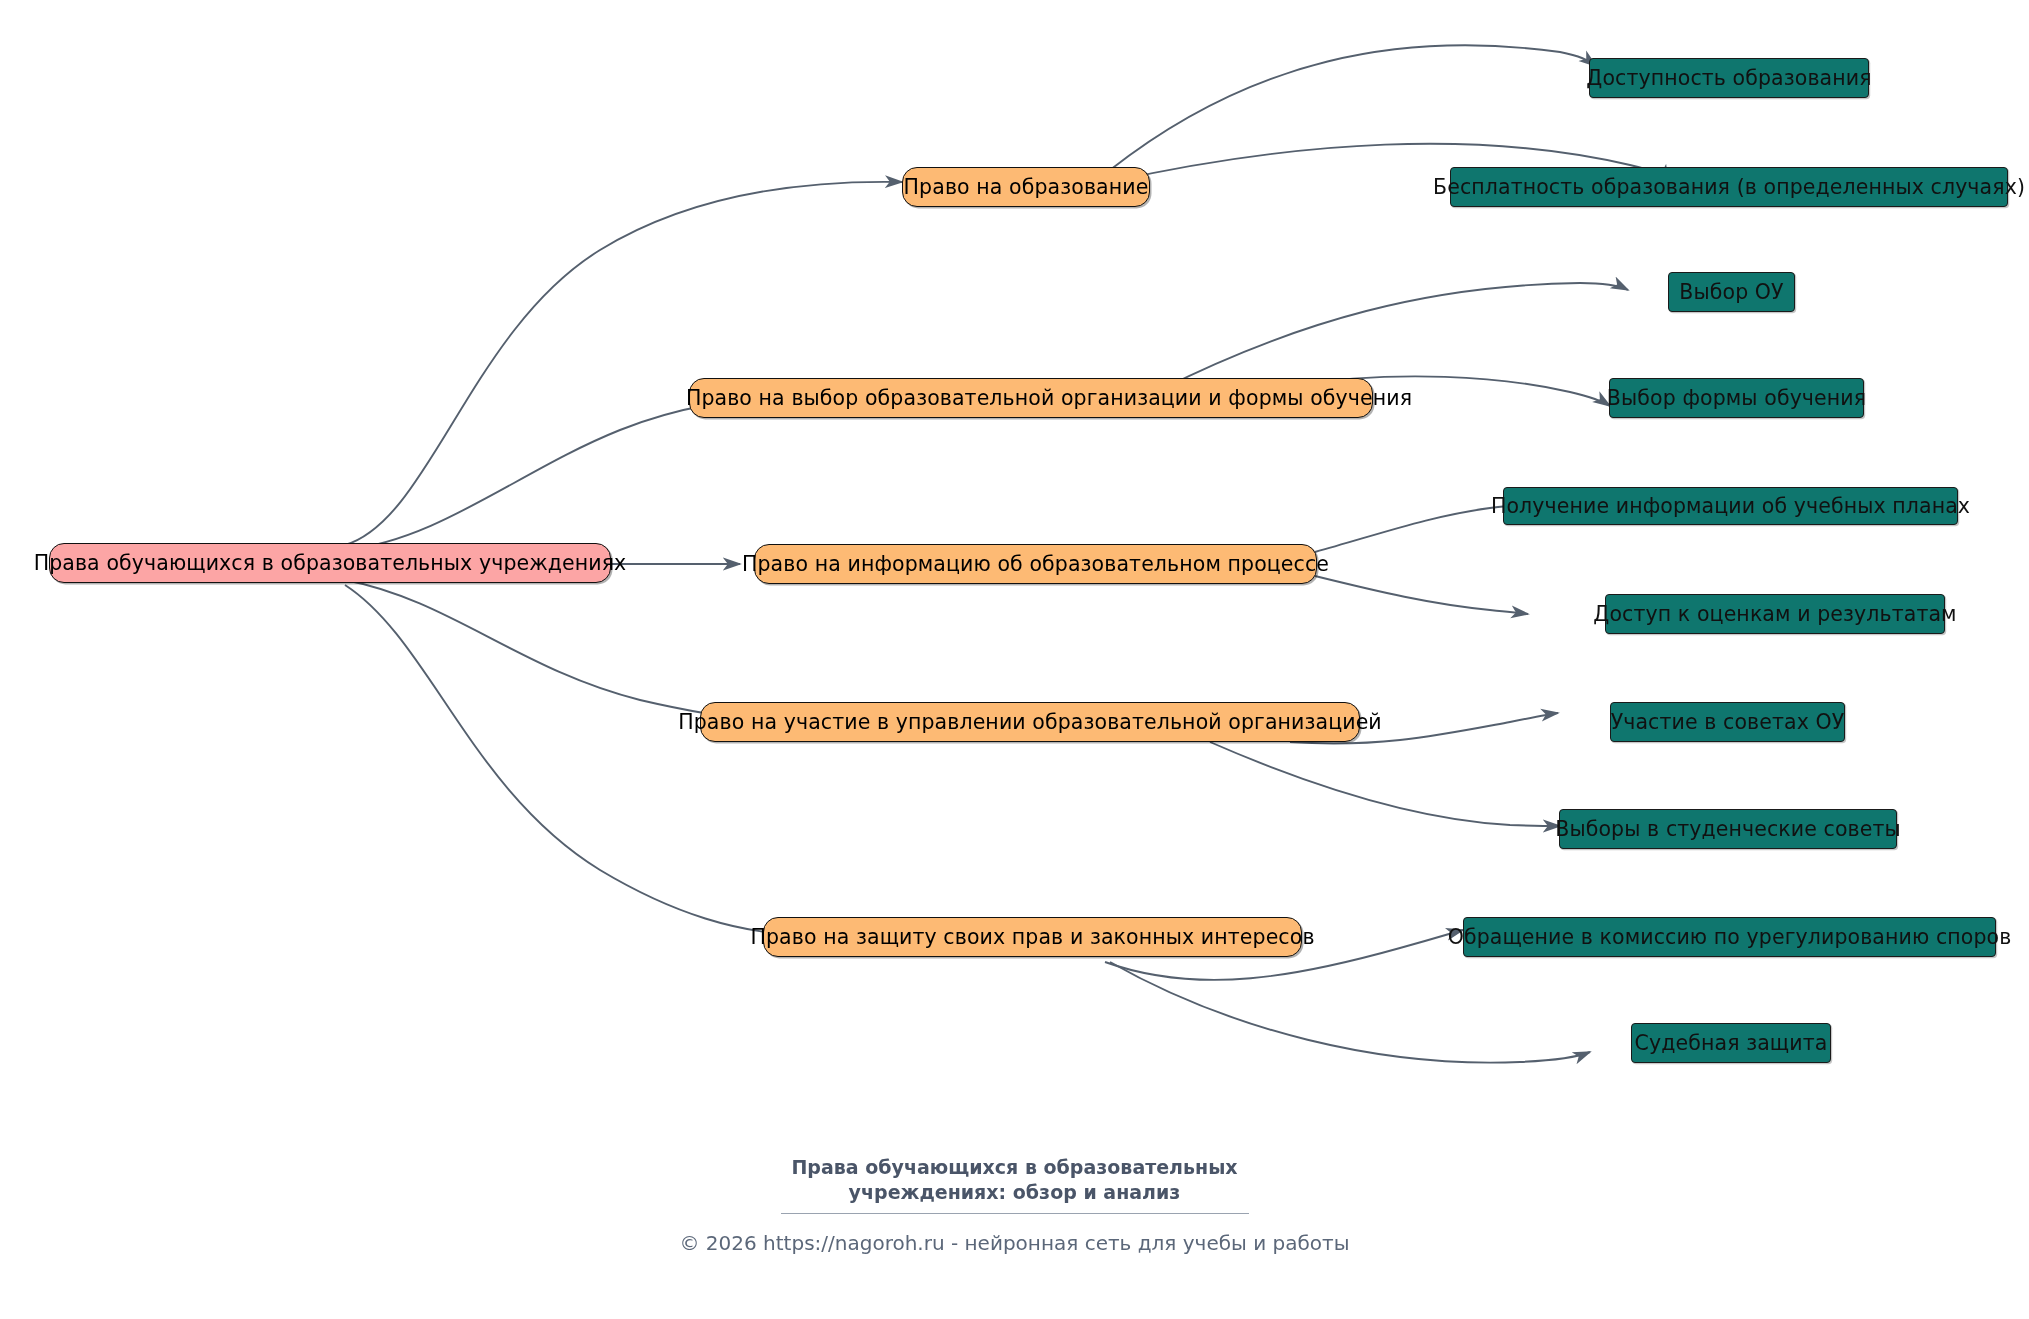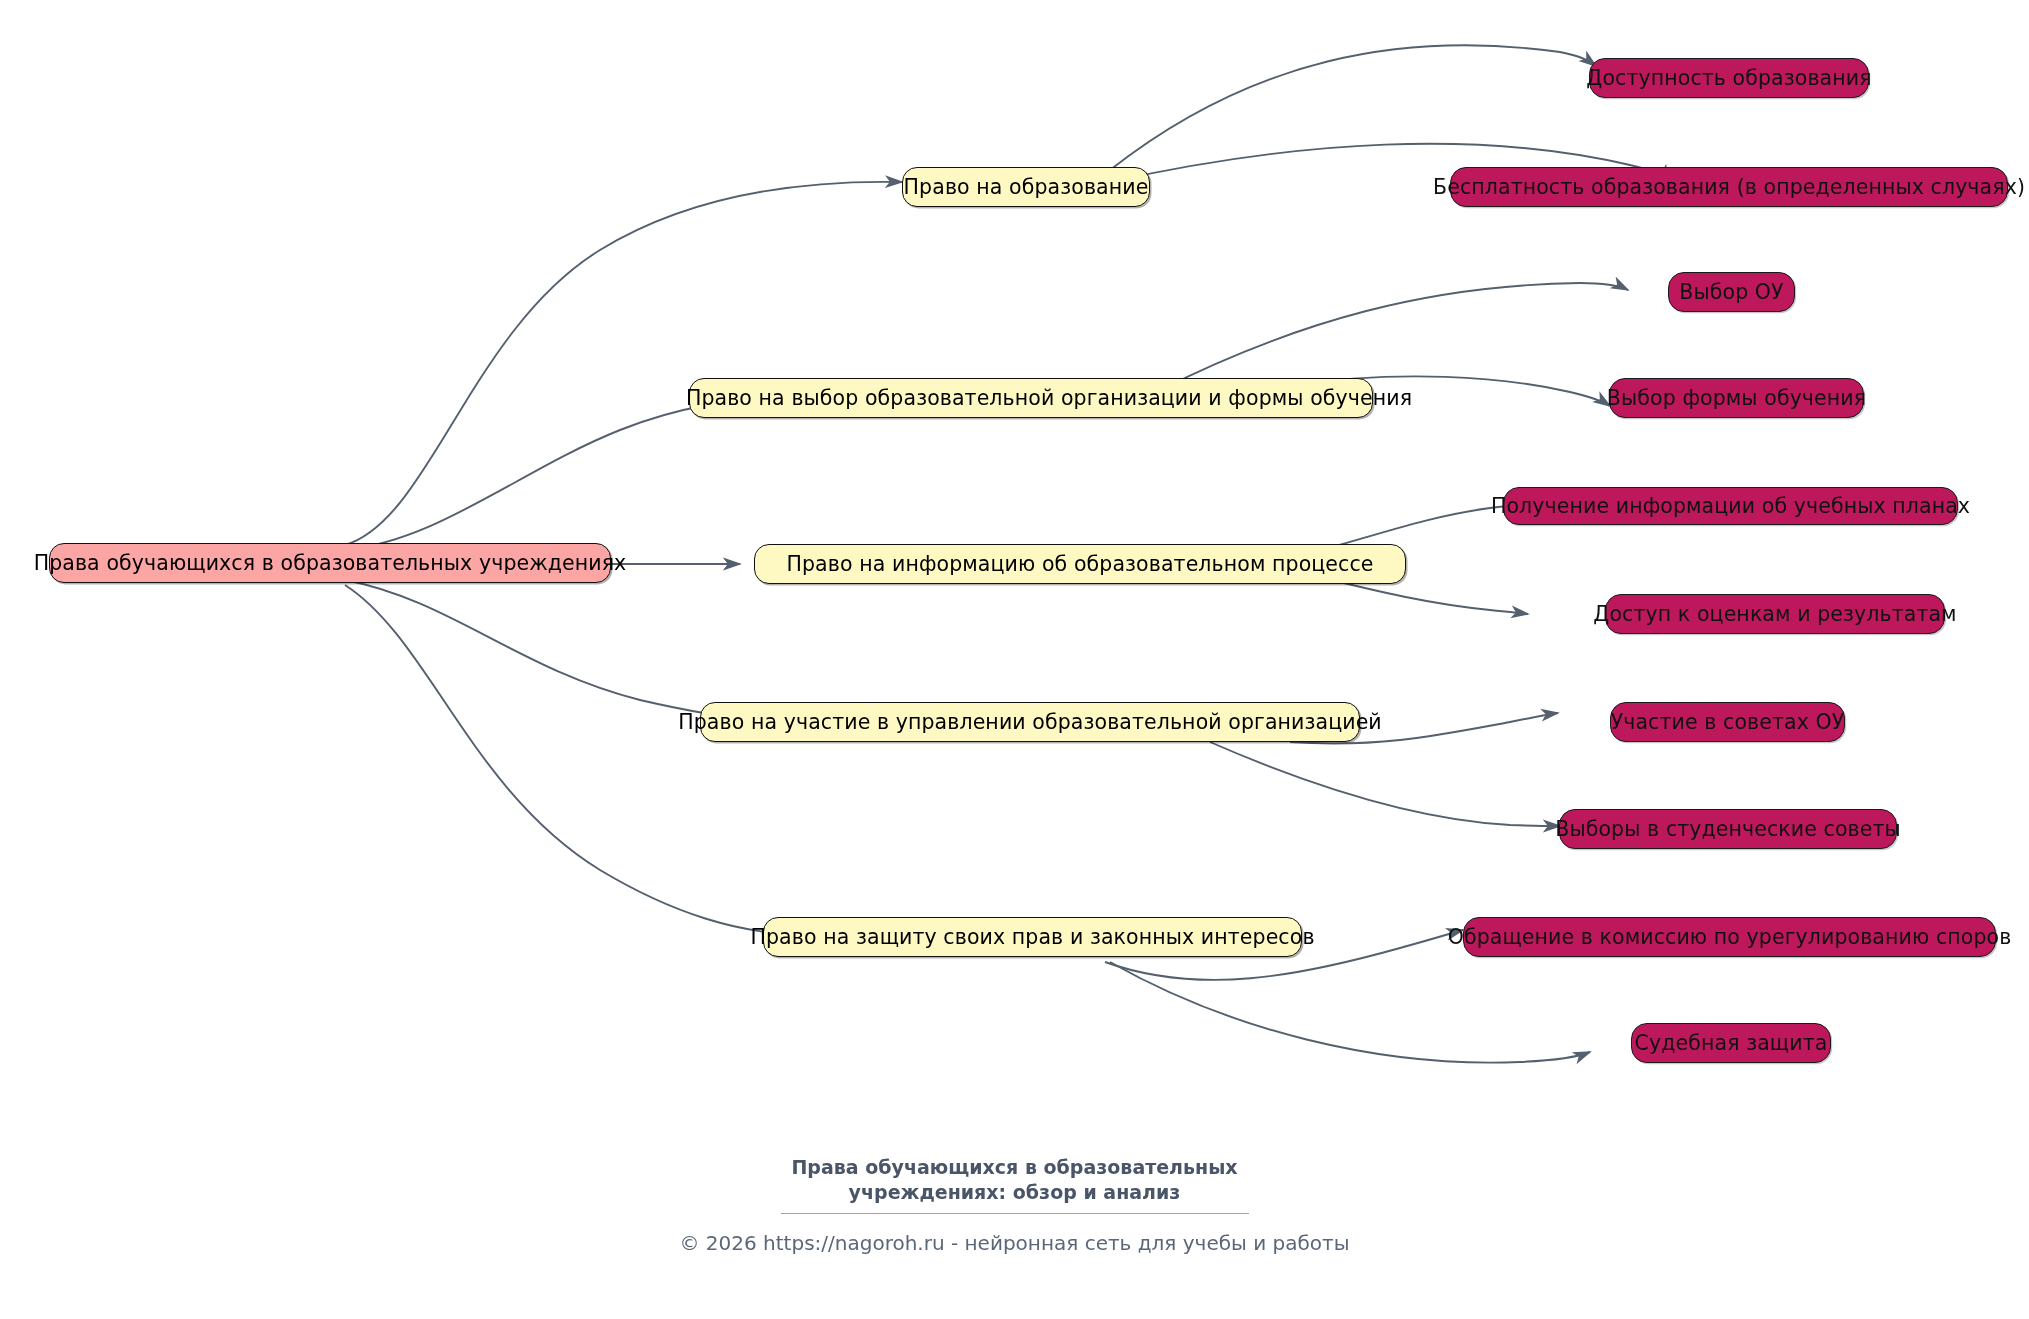--- a/index.html
+++ b/index.html
@@ -47,34 +47,34 @@
   .node-root {
     background: #fca5a5;
     border: 1.6px solid #111111;
     color: #000000;
     font-size: 20.5px;
     border-radius: 15px;
     box-shadow: 1.5px 1.5px 0 rgba(0,0,0,0.30);
   }
 
   .node-branch {
-    background: #fef9c3;
+    background: #fdba74;
     border: 1.6px solid #111111;
     color: #000000;
     font-size: 20.5px;
     border-radius: 15px;
     box-shadow: 1.5px 1.5px 0 rgba(0,0,0,0.30);
   }
 
   .node-leaf {
-    background: #be185d;
+    background: #0f766e;
     border: 1.6px solid #1a1a1a;
     color: #111111;
     font-size: 20.5px;
-    border-radius: 16px;
+    border-radius: 4px;
     box-shadow: 1.2px 1.2px 0 rgba(0,0,0,0.22);
   }
 
   #footer-title {
     position: absolute;
     left: 0;
     width: 2029px;
     top: 1155px;
     text-align: center;
     color: #4a5568;
@@ -162,21 +162,21 @@
   <div class="node node-branch" style="left:689px; top:378px; width:684px; height:40px;padding-left:36px;">
     <span>Право на выбор образовательной организации и формы обучения</span>
   </div>
   <div class="node node-leaf" style="left:1668px; top:272px; width:127px; height:40px;">
     <span>Выбор ОУ</span>
   </div>
   <div class="node node-leaf" style="left:1609px; top:378px; width:255px; height:40px;">
     <span>Выбор формы обучения</span>
   </div>
 
-  <div class="node node-branch" style="left:754px; top:544px; width:652px; height:40px;">
+  <div class="node node-branch" style="left:754px; top:544px; width:563px; height:40px;">
     <span>Право на информацию об образовательном процессе</span>
   </div>
   <div class="node node-leaf" style="left:1503px; top:487px; width:455px; height:38px;">
     <span>Получение информации об учебных планах</span>
   </div>
   <div class="node node-leaf" style="left:1557px; top:594px; width:340px; height:40px;margin-left:48px;">
     <span>Доступ к оценкам и результатам</span>
   </div>
 
   <div class="node node-branch" style="left:700px; top:702px; width:660px; height:40px;">

